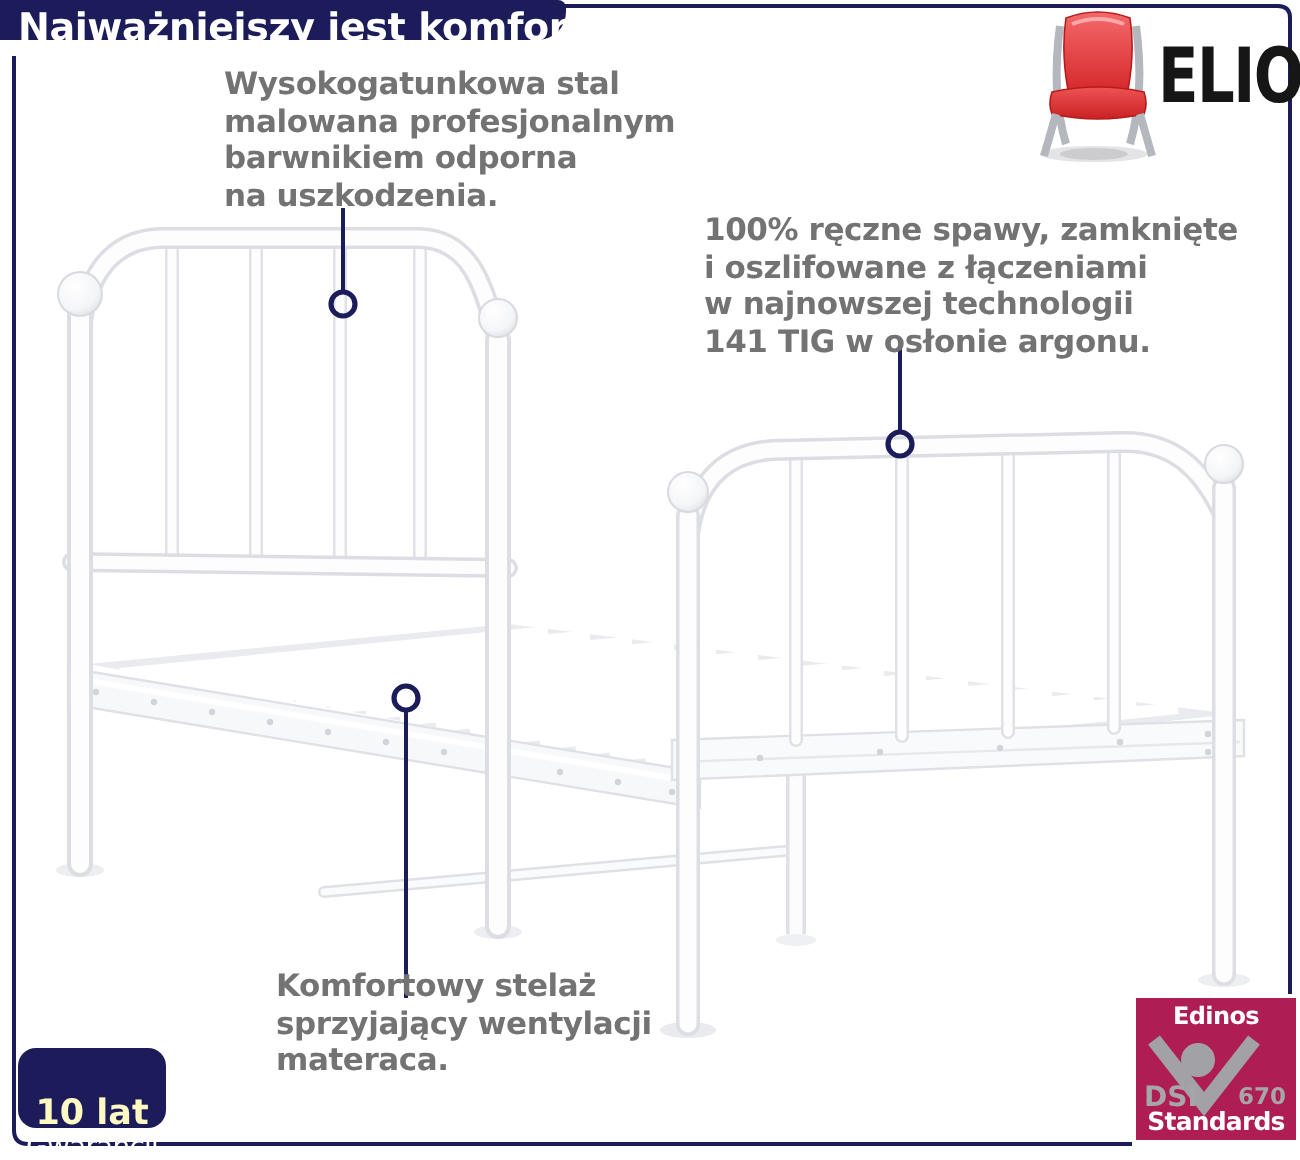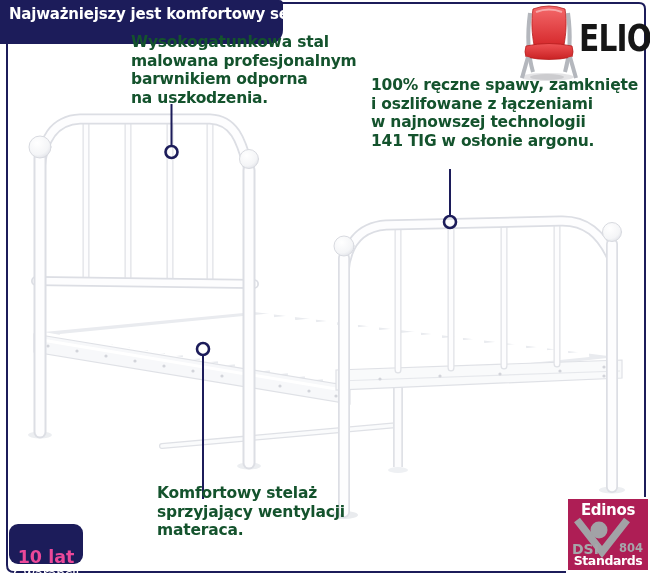--- a/index.html
+++ b/index.html
@@ -4,58 +4,58 @@
 <style>
   html,body{margin:0;padding:0;}
   body{
     position:relative;width:650px;height:580px;background:#ffffff;overflow:hidden;
     font-family:"DejaVu Sans", "Liberation Sans", sans-serif;
   }
   .layer{position:absolute;left:0;top:0;width:650px;height:580px;}
   svg{display:block;}
   
   .banner{
-    position:absolute;left:0;top:0;width:274px;height:44px;z-index:3;
-    background:#1c1c5a;color:#ffffff;font-size:15px;font-weight:bold;
+    position:absolute;left:0;top:0;width:274px;height:20px;z-index:3;
+    background:#1c1c5a;color:#ffffff;font-size:19px;font-weight:bold;
     line-height:28px;padding-left:9px;white-space:nowrap;
     border-radius:0 4px 14px 0;letter-spacing:-0.2px;
   }
   
   .note{
-    position:absolute;z-index:3;color:#14532d;font-weight:bold;
-    font-size:15.5px;line-height:18.5px;white-space:pre;letter-spacing:-0.2px;margin-left:19px;
+    position:absolute;z-index:3;color:#737373;font-weight:bold;
+    font-size:15.5px;line-height:18.5px;white-space:pre;letter-spacing:-0.2px;
   }
   .note-steel{left:112px;top:33px;}
-  .note-welds{left:352px;top:76px;}
+  .note-welds{left:352px;top:106px;}
   .note-slats{left:138px;top:484px;}
   
   .logo{position:absolute;left:513px;top:4px;width:164px;height:80px;z-index:3;}
   .logo .chair{position:absolute;left:0;top:0;}
   .logo .brand{
     position:absolute;left:66px;top:13px;color:#161616;font-size:38px;font-weight:bold;
     line-height:42px;letter-spacing:-1px;transform:scaleX(0.78);transform-origin:left center;
     white-space:nowrap;
   }
   
   .warranty{
     position:absolute;left:9px;top:524px;width:74px;height:40px;z-index:3;
     background:#1c1c5a;border-radius:9px;display:flex;flex-direction:column;
     align-items:center;justify-content:center;
   }
-  .warranty .years{color:#ec4899;font-size:17.5px;font-weight:bold;line-height:19px;margin-top:40px;}
+  .warranty .years{color:#fef9c3;font-size:17.5px;font-weight:bold;line-height:19px;margin-top:40px;}
   .warranty .label{color:#ffffff;font-size:14px;font-weight:normal;line-height:14px;letter-spacing:-0.4px;}
   
   .edinos{
     position:absolute;left:568px;top:499px;width:80px;height:71px;z-index:3;
     background:#ae1e55;overflow:hidden;
   }
   .edinos .mark{position:absolute;left:0;top:0;}
   .edinos .brand{
     position:absolute;left:0;top:2px;width:80px;text-align:center;
-    color:#ffffff;font-size:15px;font-weight:bold;letter-spacing:-0.3px;
+    color:#ffffff;font-size:12px;font-weight:bold;letter-spacing:-0.3px;
   }
   .edinos .dsi{position:absolute;left:4px;top:42px;color:#a6a6aa;font-size:14px;font-weight:bold;}
   .edinos .code{position:absolute;right:5px;top:42px;color:#a6a6aa;font-size:11.5px;font-weight:bold;}
   .edinos .standards{
     position:absolute;left:0;top:54px;width:80px;text-align:center;
     color:#ffffff;font-size:12.5px;font-weight:bold;letter-spacing:-0.4px;
   }
 </style>
 </head>
 <body>
@@ -260,15 +260,15 @@
   <span class="label">Gwarancji</span>
 </div>
 
 <div class="edinos">
   <svg class="mark" width="80" height="71" viewBox="0 0 80 71" aria-hidden="true">
     <path d="M 9,21 L 34,53 L 59,21" stroke="#a2a2a6" stroke-width="7.5" fill="none"></path>
     <circle cx="31" cy="31" r="8.5" fill="#a2a2a6"></circle>
   </svg>
   <span class="brand">Edinos</span>
   <span class="dsi">DSI</span>
-  <span class="code">804</span>
+  <span class="code">670</span>
   <span class="standards">Standards</span>
 </div>
 
 </body></html>

